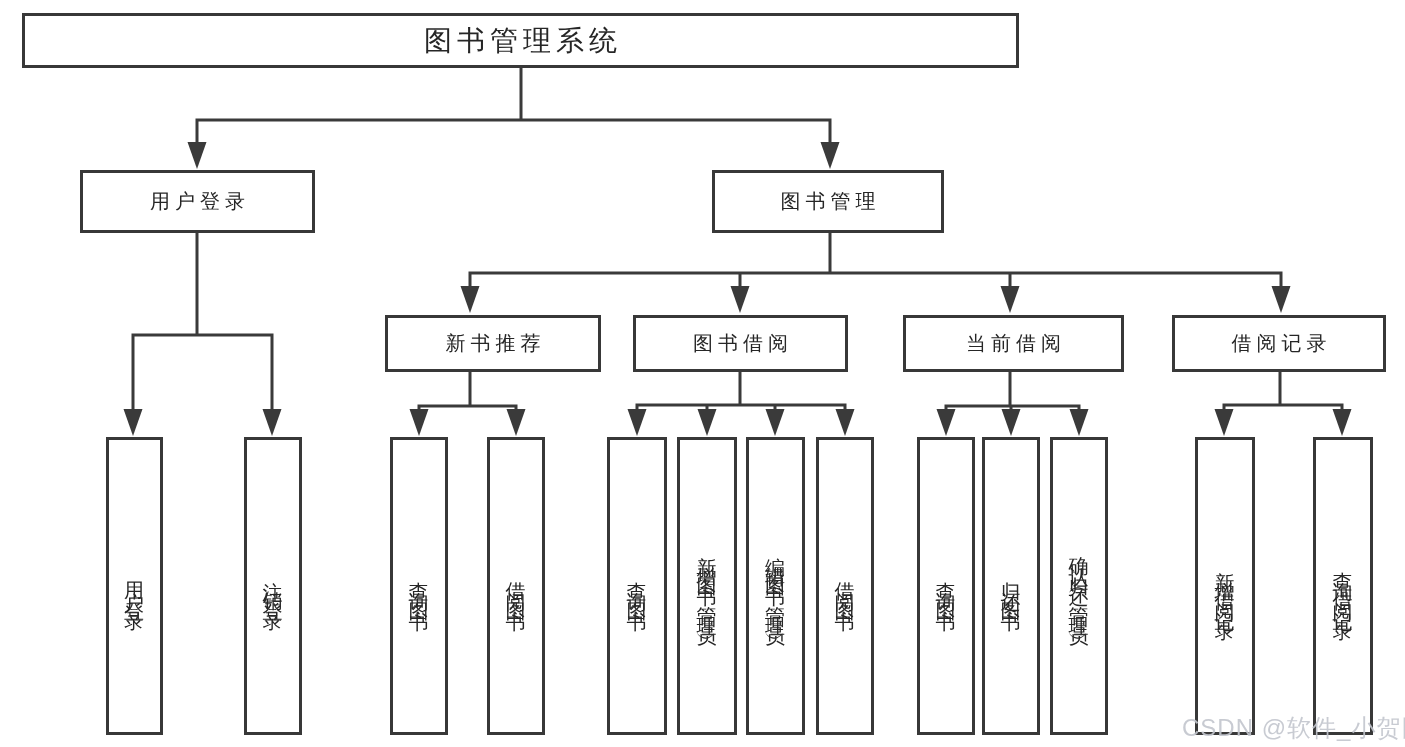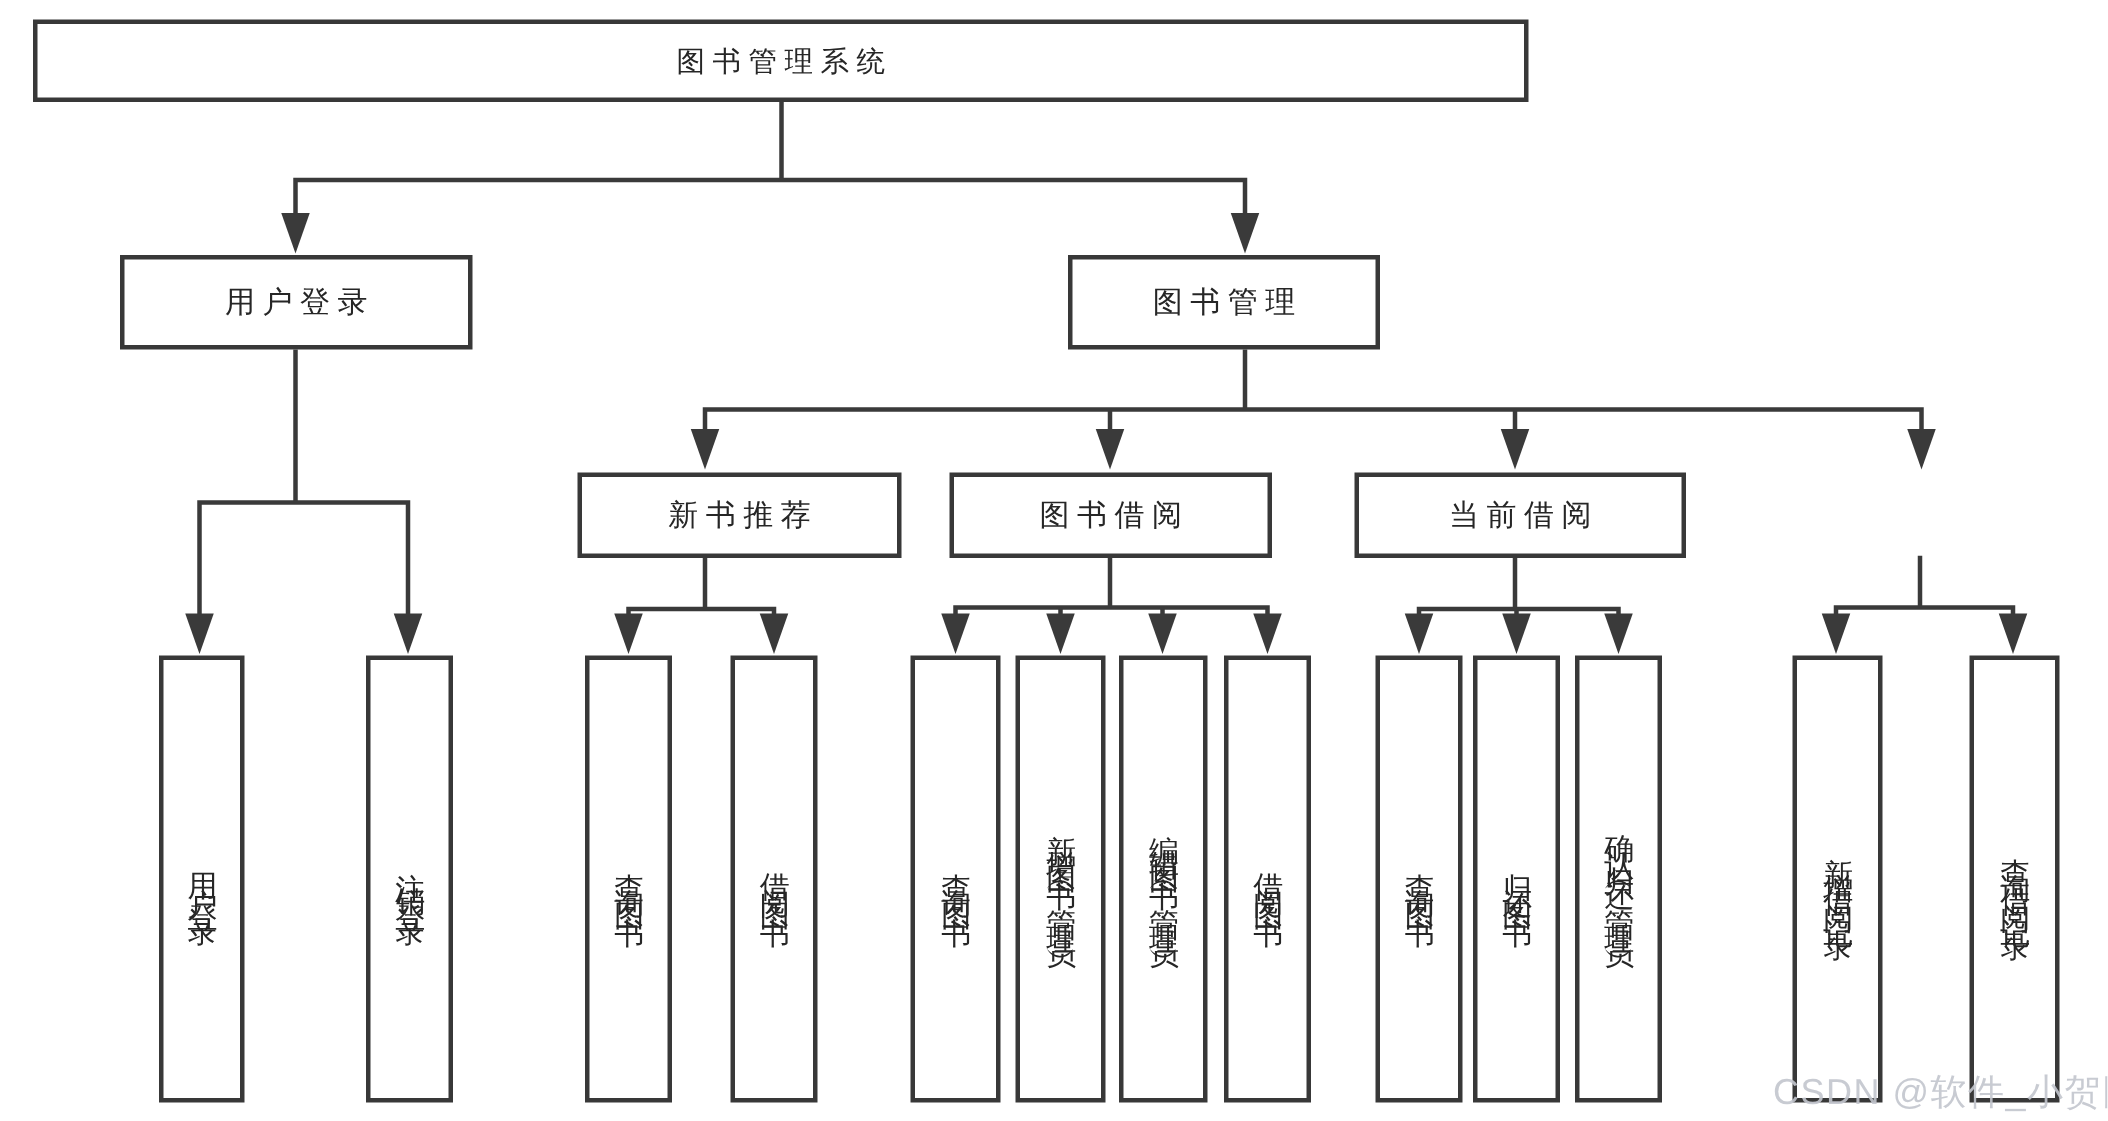--- a/index.html
+++ b/index.html
@@ -46,23 +46,23 @@
     align-items:center;
     justify-content:center;
   }
   .vtext{
     writing-mode:vertical-rl;
     text-orientation:mixed;
     font-size:20px;
     line-height:1;
     letter-spacing:10px;
   }
-  #n-root{left:22px;top:13px;width:997px;height:55px;font-size:19px;}
+  #n-root{left:22px;top:13px;width:997px;height:55px;font-size:28px;}
   #n-l1-0{left:80px;top:170px;width:235px;height:63px;}
-  #n-l1-1{left:712px;top:170px;width:208px;height:63px;}
+  #n-l1-1{left:712px;top:170px;width:232px;height:63px;}
   #n-l2-0{left:385px;top:315px;width:216px;height:57px;}
   #n-l2-1{left:633px;top:315px;width:215px;height:57px;font-family:Liberation Serif, serif;}
   #n-l2-2{left:903px;top:315px;width:221px;height:57px;}
   #n-l2-3{left:1172px;top:315px;width:214px;height:57px;}
   #leaf-0{left:106px;width:57px;}
   #leaf-1{left:244px;width:58px;}
   #leaf-2{left:390px;width:58px;}
   #leaf-3{left:487px;width:58px;}
   #leaf-4{left:607px;width:60px;}
   #leaf-5{left:677px;width:60px;}
@@ -149,20 +149,21 @@
   </svg>
 
   <div class="node" id="n-root">图书管理系统</div>
 
   <div class="node" id="n-l1-0">用户登录</div>
   <div class="node" id="n-l1-1">图书管理</div>
 
   <div class="node" id="n-l2-0">新书推荐</div>
   <div class="node" id="n-l2-1">图书借阅</div>
   <div class="node" id="n-l2-2">当前借阅</div>
+  <div class="node" id="n-l2-3">借阅记录</div>
 
   <div class="leaf" id="leaf-0">
     <span class="vtext">用户登录</span>
   </div>
   <div class="leaf" id="leaf-1">
     <span class="vtext">注销登录</span>
   </div>
   <div class="leaf" id="leaf-2">
     <span class="vtext">查询图书</span>
   </div>

